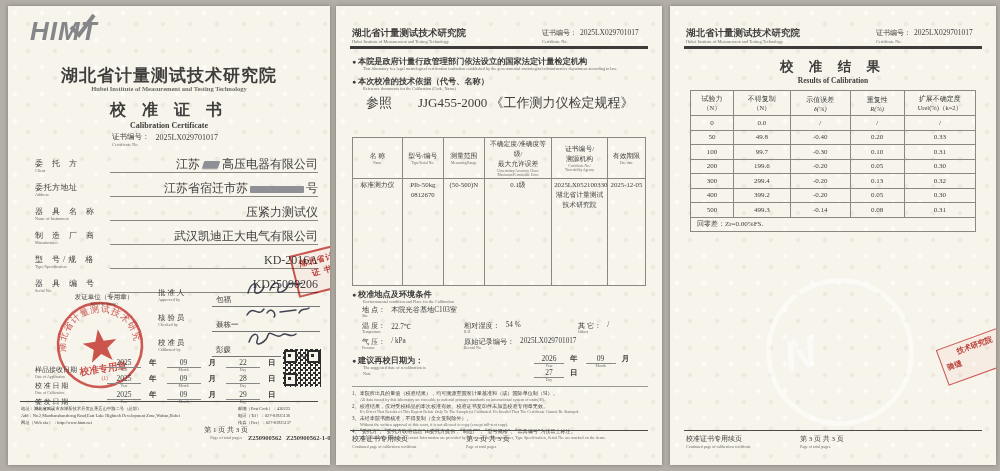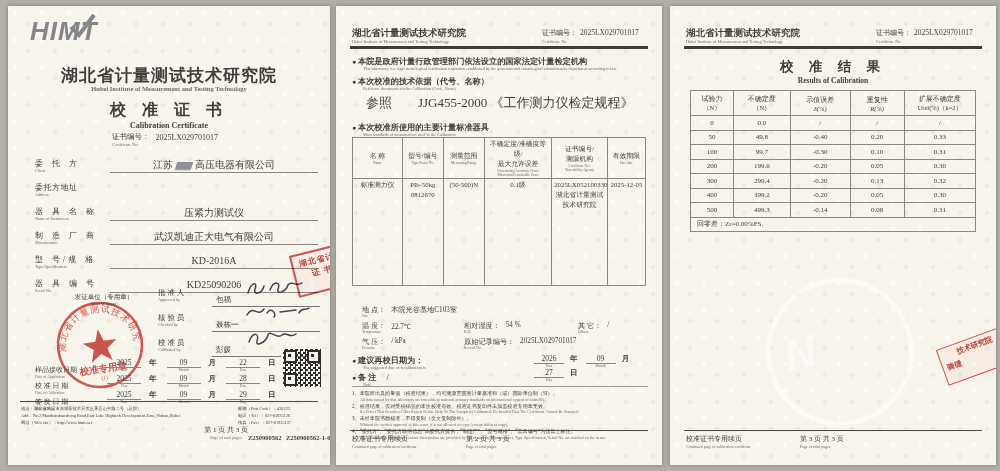--- a/index.html
+++ b/index.html
@@ -39,21 +39,21 @@
   .title-en{left:0;right:0;top:115px;font-size:8px}
   .certline{left:104px;top:126px;font-size:7.5px}
   .certline .lbl{display:inline-block;vertical-align:top}
   .certline .lbl .e{font-size:4.5px;color:#6d6c68}
   .certline .val{display:inline-block;font-size:8px;margin-left:4px;margin-top:1px}
   .frow{position:absolute;left:0;width:322px;height:24px}
   .flabel{position:absolute;left:27px;top:0;width:74px}
   .flabel .c{font-size:8px;letter-spacing:.5px}
   .flabel .e{font-size:4.2px;color:#6d6c68;margin-top:-1px}
   .fval{position:absolute;left:102px;right:12px;top:0;height:14px;border-bottom:1px solid #8a8880;
-        text-align:center;font-size:10px;line-height:13px}
+        text-align:right;font-size:12px;line-height:13px}
   .redact{display:inline-block;background:#8e9096;filter:blur(.7px);vertical-align:middle;border-radius:1px}
   .issuer-label{left:40px;top:287px;width:112px;text-align:center;font-size:6.5px}
   .issuer-label .e{font-size:3.8px;color:#77756f}
   .stamp-round{left:46px;top:293px;width:92px;height:92px;transform:rotate(-8deg);
                mix-blend-mode:multiply;opacity:.92}
   .srow{position:absolute;left:150px;width:162px;height:24px}
   .slabel{position:absolute;left:0;top:2px;width:52px}
   .slabel .c{font-size:7.5px}
   .slabel .e{font-size:4.2px;color:#6d6c68;margin-top:-1px}
   .sline{position:absolute;left:54px;right:0;bottom:3px;border-bottom:1px solid #777}
@@ -170,20 +170,23 @@
       </div>
     <div class="fval">
       <span>江苏</span><span class="redact" style="width:16px;height:8px;margin:0 3px;transform:skewX(-18deg)"></span><span>高压电器有限公司</span>
     </div>
   </div>
   <div class="frow" style="top:176px">
     <div class="flabel">
         <div class="c">委托方地址</div>
       <div class="e">Address</div>
       </div>
+    <div class="fval">
+      <span>江苏省宿迁市苏</span><span class="redact" style="width:54px;height:7px;margin:0 2px"></span><span>号</span>
+    </div>
   </div>
   <div class="frow" style="top:200px">
     <div class="flabel">
         <div class="c">器　具　名　称</div>
       <div class="e">Name of Instrument</div>
       </div>
     <div class="fval">压紧力测试仪</div>
   </div>
   <div class="frow" style="top:224px">
     <div class="flabel">
@@ -336,24 +339,20 @@
 
   <div class="bullet" style="top:50px">
     <div class="c">本院是政府计量行政管理部门依法设立的国家法定计量检定机构</div>
     <div class="e">This laboratory is a legal metrological verification institution established by the governmental metrological administrative department according to law.</div>
   </div>
   <div class="bullet" style="top:70px">
     <div class="c">本次校准的技术依据（代号、名称）</div>
     <div class="e">Reference documents for the Calibration (Code, Name)</div>
   </div>
   <div class="abs refline">参照　　JJG455-2000 《工作测力仪检定规程》</div>
-  <div class="bullet" style="top:116px">
-    <div class="c">本次校准所使用的主要计量标准器具</div>
-    <div class="e">Main standards of measurement used in the Calibration</div>
-  </div>
 
   <table class="stdt">
     <colgroup>
         <col style="width:17%">
         <col style="width:14%">
         <col style="width:14%">
         <col style="width:23%">
         <col style="width:19%">
         <col style="width:13%">
       </colgroup>
@@ -395,20 +394,24 @@
       <td class="prelines">(50-500)N</td>
       <td class="prelines">0.1级</td>
       <td class="prelines">2025LX052100330
 湖北省计量测试
 技术研究院</td>
       <td class="prelines">2025-12-05</td>
     </tr>
   </tbody>
     </table>
 
+  <div class="bullet" style="top:283px">
+    <div class="c">校准地点及环境条件</div>
+    <div class="e">Environmental condition and Place for the Calibration</div>
+  </div>
   <div class="envrow" style="left:26px;top:299px">
     <span class="envpair"><span>地 点：</span><div class="e">Site</div></span>
     <span>本院光谷基地C103室</span>
   </div>
   <div class="envrow" style="left:26px;top:315px">
     <span class="envpair"><span>温 度：</span><div class="e">Temperature</div></span>
     <span>22.7℃</span>
   </div>
   <div class="envrow" style="left:128px;top:315px">
     <span class="envpair"><span>相对湿度：</span><div class="e">R.H.</div></span>
@@ -435,22 +438,20 @@
         <span class="dseg"><span class="num">09</span><span class="eng">Month</span></span>
         <span class="dunit">月</span>
         <span class="dseg"><span class="num">27</span><span class="eng">Day</span></span>
         <span class="dunit">日</span>
       </span>
     </div>
     <div class="e">The suggested date of recalibration is</div>
   </div>
 
   <div class="bullet noteline">
-    <div class="c"><span>备 注</span>
-      <span style="font-weight:normal;margin-left:8px">/</span></div>
     <div class="e">Note</div>
   </div>
 
   <div class="abs notes">
     <div class="ncn">1、本院所出具的量值（校准结果），均可溯源至国家计量基准和（或）国际单位制（SI）。</div>
     <div class="nen">All data issued by this laboratory are traceable to national primary standards on international system of units(SI).</div>
     <div class="ncn">2、校准结果，仅对受校样品的本次校准有效。校准证书复印件未加盖校准专用章无效。</div>
     <div class="nen">It's Effect That Results of This Report Relate Only To The Sample(s) Calibrated. It's Invalid That The Certificate Cannot Be Stamped.</div>
     <div class="ncn">3、未经本院书面核准，不得复制（全文复制除外）。</div>
     <div class="nen">Without the written approval of this court, it is not allowed to copy (except full-text copy).</div>
@@ -489,21 +490,21 @@
         <col style="width:19%">
         <col style="width:25%">
       </colgroup>
     <tbody>
         <tr>
       <th>
             <div class="l1">试验力</div>
             <div class="l2">（N）</div>
           </th>
       <th>
-            <div class="l1">不确定度</div>
+            <div class="l1">不得复制</div>
             <div class="l2">（N）</div>
           </th>
       <th>
             <div class="l1">示值误差</div>
             <div class="l2 ital">δ(%)</div>
           </th>
       <th>
             <div class="l1">重复性</div>
             <div class="l2 ital">R(%)</div>
           </th>

